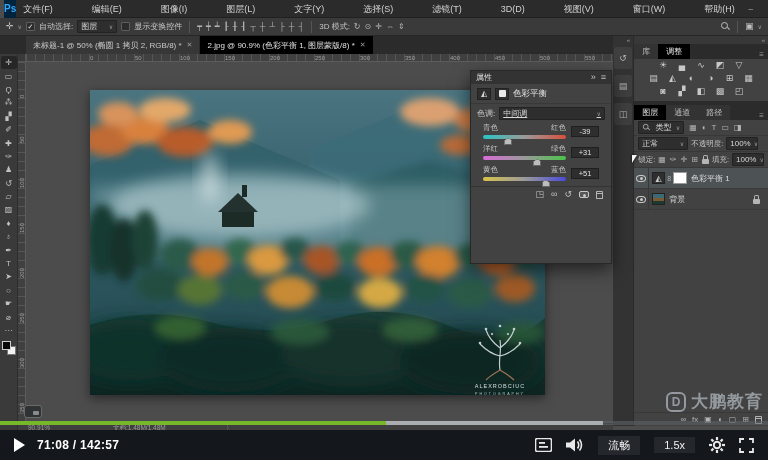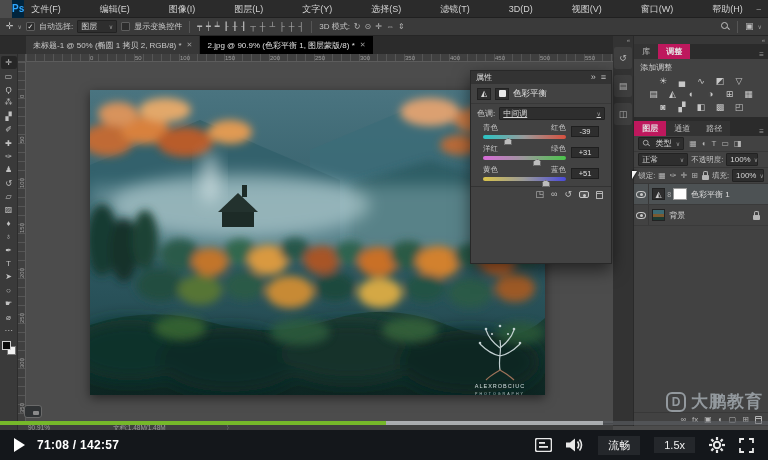--- a/index.html
+++ b/index.html
@@ -3,21 +3,21 @@
 <meta charset="utf-8">
 <style>
   *{margin:0;padding:0;box-sizing:border-box;}
   html,body{background:#000;}
   body{font-family:"Liberation Sans","DejaVu Sans",sans-serif;}
   .stage{position:relative;width:768px;height:460px;background:#000;overflow:hidden;}
 
   
   .ps-window{position:absolute;left:0;top:0;width:768px;height:430px;background:#4c4c4c;overflow:hidden;}
 
-  .menu-bar{position:absolute;left:12px;top:0;right:0;height:18px;background:#2b2b2b;display:flex;align-items:center;border-bottom:1px solid #202020;}
+  .menu-bar{position:absolute;left:4px;top:0;right:0;height:18px;background:#2b2b2b;display:flex;align-items:center;border-bottom:1px solid #202020;}
   .ps-logo{width:24px;height:18px;background:#00243d;color:#31a8ff;font-weight:bold;font-size:10px;display:flex;align-items:center;justify-content:center;}
   .menu-item{font-size:9px;color:#d2d2d2;padding:0 7px;line-height:18px;white-space:nowrap;}
   .win-controls{margin-left:auto;display:flex;align-items:center;gap:2px;padding-right:4px;}
   .win-btn{width:18px;height:14px;font-size:8px;color:#bdbdbd;display:flex;align-items:center;justify-content:center;}
 
   .options-bar{position:absolute;left:0;top:18px;right:0;height:18px;background:#3a3a3a;border-bottom:1px solid #262626;display:flex;align-items:center;gap:4px;padding:0 6px;}
   .gi{display:inline-flex;align-items:center;justify-content:center;font-size:9px;color:#c0c0c0;line-height:1;}
   .caret{font-size:6px;color:#9a9a9a;}
   .lbl{font-size:8px;color:#c5c5c5;white-space:nowrap;}
   .chk{width:9px;height:9px;background:#2c2c2c;border:1px solid #5d5d5d;border-radius:1px;display:inline-flex;align-items:center;justify-content:center;font-size:7px;color:#e8e8e8;}
@@ -52,21 +52,21 @@
   .statusbar span{position:absolute;top:0;line-height:7px;white-space:nowrap;}
 
   
   .dock{position:absolute;right:0;top:36px;bottom:4px;width:155px;background:#383838;display:flex;}
   .dock-collapsed{width:22px;background:#333;border-right:1px solid #2a2a2a;display:flex;flex-direction:column;align-items:center;}
   .collapse-strip{width:100%;height:8px;font-size:6px;color:#9a9a9a;text-align:right;padding-right:3px;line-height:8px;}
   .dock-btn{width:18px;height:22px;margin:3px 0;background:#3f3f3f;border-radius:2px;display:flex;align-items:center;justify-content:center;font-size:9px;color:#b5b5b5;}
   .dock-main{flex:1;display:flex;flex-direction:column;}
   .ptabs{height:15px;background:#2b2b2b;display:flex;align-items:flex-end;}
   .ptab{height:15px;padding:0 8px;font-size:8px;color:#c0c0c0;display:flex;align-items:center;background:#333;}
-  .ptab.active{background:#be185d;color:#e2e2e2;font-weight:bold;}
+  .ptab.active{background:#000000;color:#e2e2e2;}
   .ptab-menu{margin-left:auto;font-size:8px;color:#9a9a9a;padding-right:4px;}
   .panel-adj{background:#424242;padding-bottom:3px;}
   .padd-label{font-size:8px;color:#cfcfcf;padding:3px 6px 2px;}
   .adj-row{display:flex;justify-content:center;gap:6px;padding:1px 0;}
   .adj-row .gi{width:13px;height:11px;font-size:9px;color:#c8c8c8;}
   .dock-gap{height:4px;background:#2b2b2b;}
   .panel-layers{flex:1;background:#424242;display:flex;flex-direction:column;min-height:0;}
   .row{display:flex;align-items:center;gap:3px;padding:0 4px;border-bottom:1px solid #383838;}
   .filter-row{height:16px;}
   .blend-row{height:16px;}
@@ -391,21 +391,20 @@
       </div>
       <div class="dock-main">
         <div class="collapse-strip">«</div>
 
         <div class="panel-adj">
           <div class="ptabs" id="adj-tabs">
               <span class="ptab">库</span>
               <span class="ptab active">调整</span>
               <span class="ptab-menu">≡</span>
             </div>
-          <div class="padd-label">添加调整</div>
           <div id="adj-rows">
               <div class="adj-row">
                 <span class="gi">☀</span>
                 <span class="gi">▄</span>
                 <span class="gi">∿</span>
                 <span class="gi">◩</span>
                 <span class="gi">▽</span>
               </div>
               <div class="adj-row">
                 <span class="gi">▤</span>

